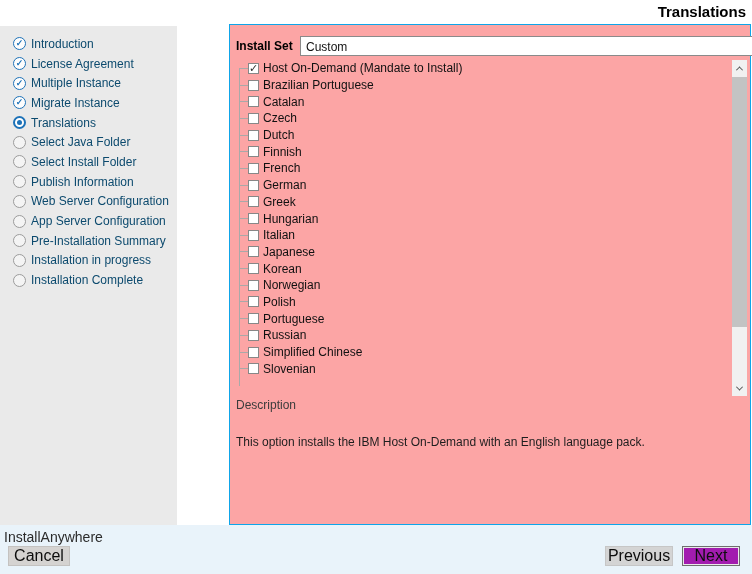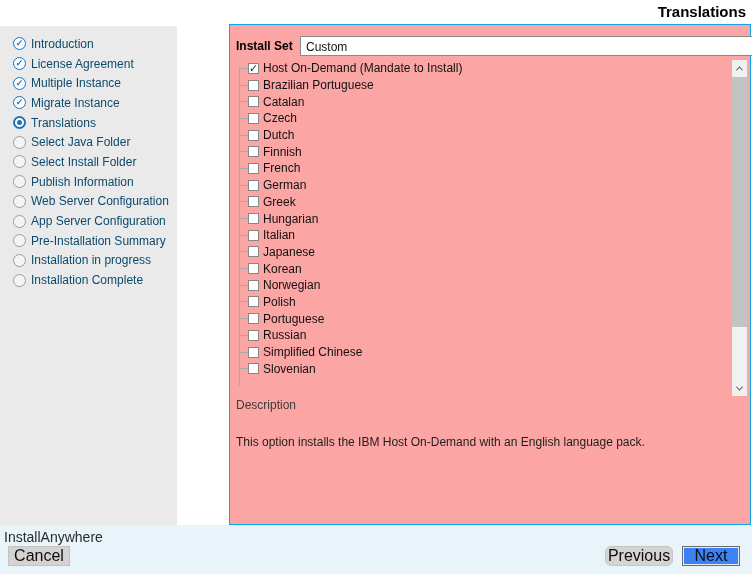--- a/index.html
+++ b/index.html
@@ -91,22 +91,22 @@
   
   .footer { position:absolute; left:0; bottom:0; width:752px; height:49px; background:#e9f3fa; }
   .brand { position:absolute; left:4px; top:4px; font-size:14px; color:#2b2b2b; }
   .btn {
     position:absolute; top:21px; height:20px;
     background:#d5d3d1; border:1px solid #c4c2c0;
     font-family:"Liberation Sans", sans-serif; font-size:16px; color:#0d0d0d;
     display:flex; align-items:center; justify-content:center; cursor:default;
   }
   .btn-cancel { left:8px; width:62px; }
-  .btn-previous { right:79px; width:68px; background:#d4d4d4; border-color:#c6c6c6;border-radius:6px; }
-  .btn-next { right:12px; width:58px; background:#3b82f6; border:1px solid #6e6e6e; box-shadow: inset 0 0 0 1px #e9e9e9; }
+  .btn-previous { right:79px; width:68px; background:#d4d4d4; border-color:#c6c6c6; }
+  .btn-next { right:12px; width:58px; background:#a21caf; border:1px solid #6e6e6e; box-shadow: inset 0 0 0 1px #e9e9e9; }
 </style>
 </head>
 <body>
 
 <div class="app">
 
   <div class="page-title">Translations</div>
 
   <div class="sidebar">
   <div class="step done">

